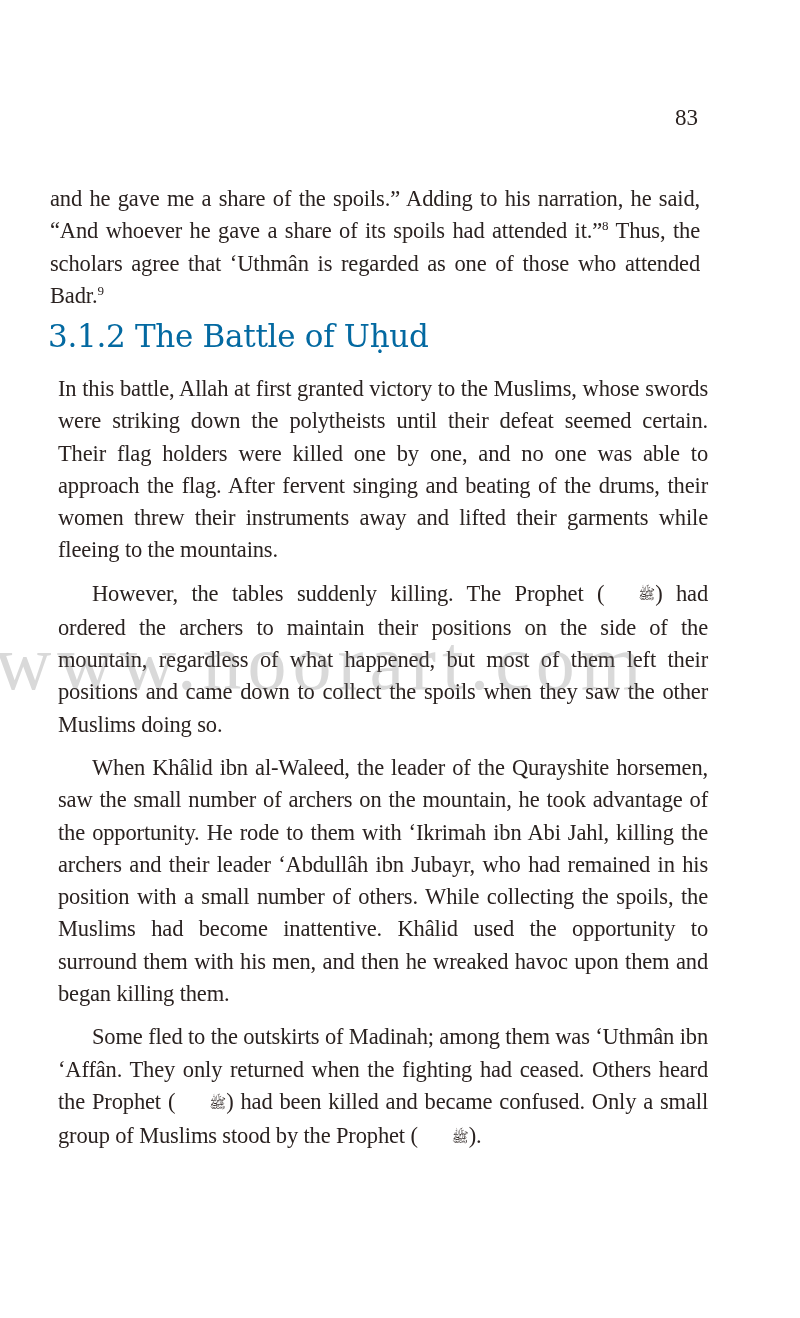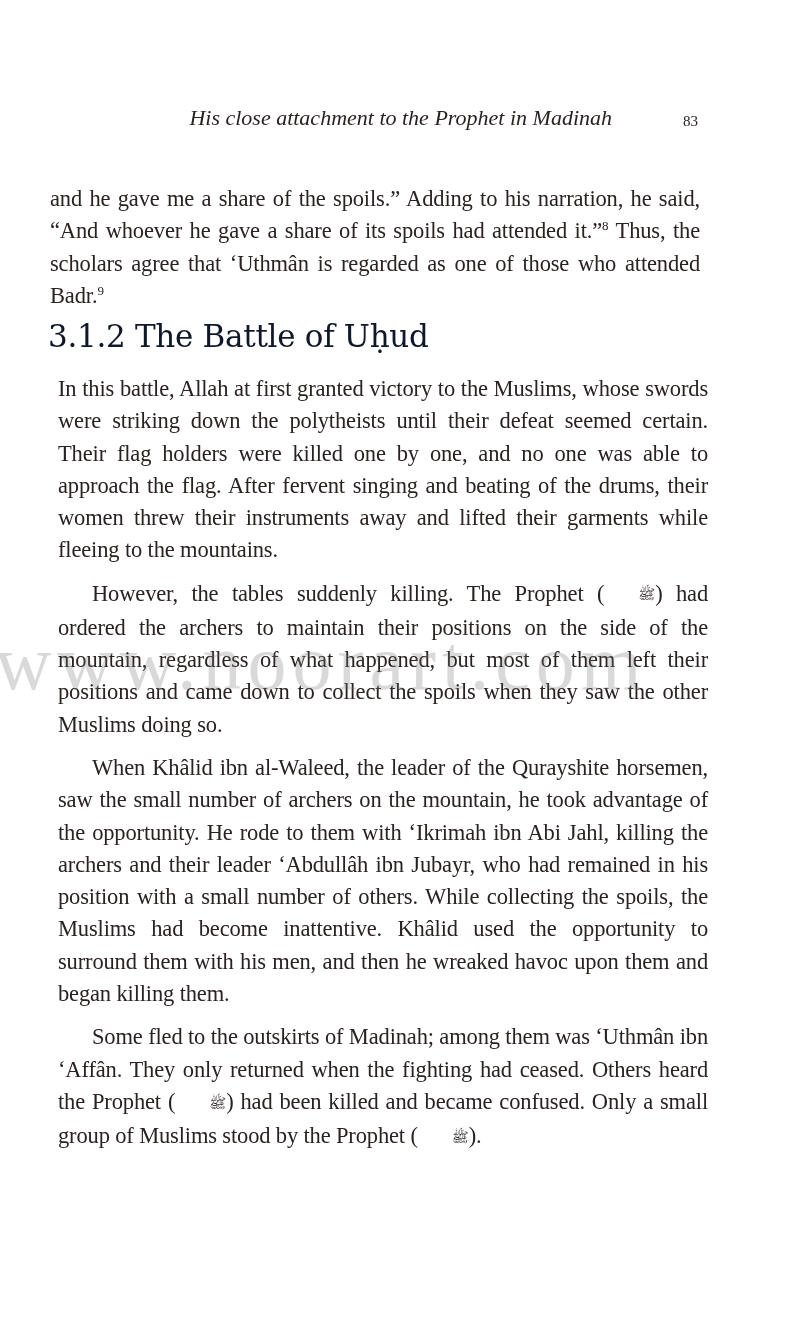--- a/index.html
+++ b/index.html
@@ -1,37 +1,36 @@
 <!DOCTYPE html>
 <html><head>
   <meta charset="utf-8">
   <style>
     html, body { margin:0; padding:0; background:#ffffff; }
     body { width:800px; height:1318px; position:relative; overflow:hidden; color:#2a2220; }
     .page { position:absolute; left:0; top:0; width:800px; height:1318px; }
     .running-head { position:absolute; top:105px; left:50px; width:650px; height:30px; font-family:"Liberation Serif", serif; font-size:22px; }
     .running-title { position:absolute; right:88px; top:0; font-style:italic; }
-    .page-number { position:absolute; right:2px; top:8px; font-size:15px; }
+    .page-number { position:absolute; right:2px; top:0; font-size:23px; }
     .body-text { position:absolute; left:50px; width:650px; font-family:"Liberation Serif", serif; font-size:22.5px; line-height:32.3px; text-align:justify; letter-spacing:-0.15px; }
     .body-text p { margin:0 0 11px 0; }
     .indent { text-indent:34px; }
     sup { font-size:13px; line-height:0; vertical-align:super; }
     .block1 { top:163px;margin-top:20px; }
-    .heading { position:absolute; left:48px; top:318px; font-family:"DejaVu Serif", serif; font-size:31px; color:#0f172a; letter-spacing:-0.3px; margin:0; font-weight:normal; }
+    .heading { position:absolute; left:48px; top:318px; font-family:"DejaVu Serif", serif; font-size:31px; color:#0369a1; letter-spacing:-0.3px; margin:0; font-weight:normal; }
     .block2 { top:373px;margin-left:8px; }
     .pbuh { display:inline-block; font-size:14px; vertical-align:middle; }
     .watermark { position:absolute; left:-5px; top:618px; width:810px; font-family:"Liberation Serif", serif; font-size:78px; color:rgba(120,120,120,0.28); letter-spacing:6px; white-space:nowrap; pointer-events:none; }
   </style>
 </head>
 <body>
 
 <div class="page">
 
   <div class="running-head">
-    <span class="running-title">His close attachment to the Prophet in Madinah</span>
     <span class="page-number">83</span>
   </div>
 
   <div class="body-text block1">
     <p><span>and he gave me a share of the spoils.” Adding to his narration, he said, “And whoever he gave a share of its spoils had attended it.”</span><sup>8</sup><span> Thus, the scholars agree that ‘Uthmân is regarded as one of those who attended Badr.</span><sup>9</sup></p>
   </div>
 
   <h2 class="heading">3.1.2 The Battle of Uḥud</h2>
 
   <div class="body-text block2">

